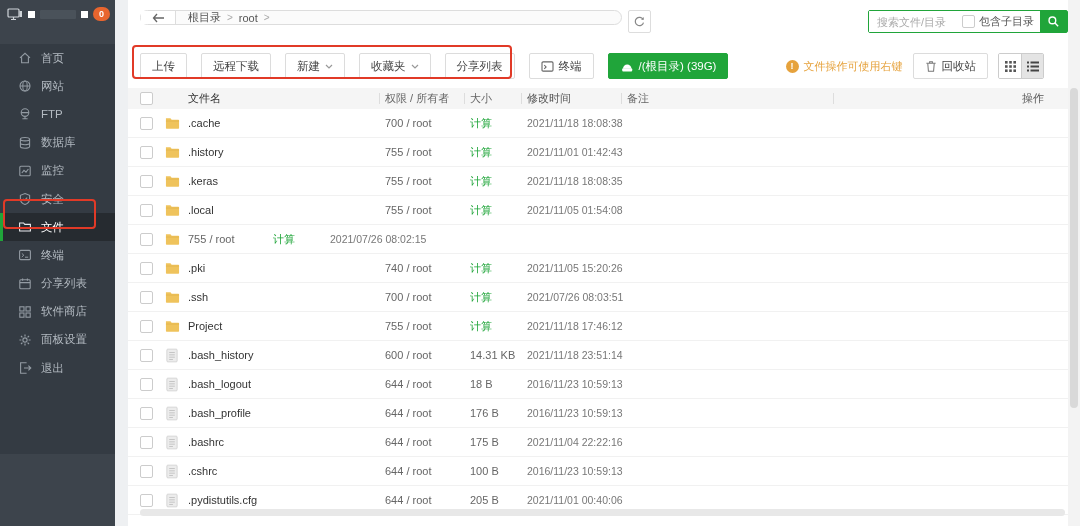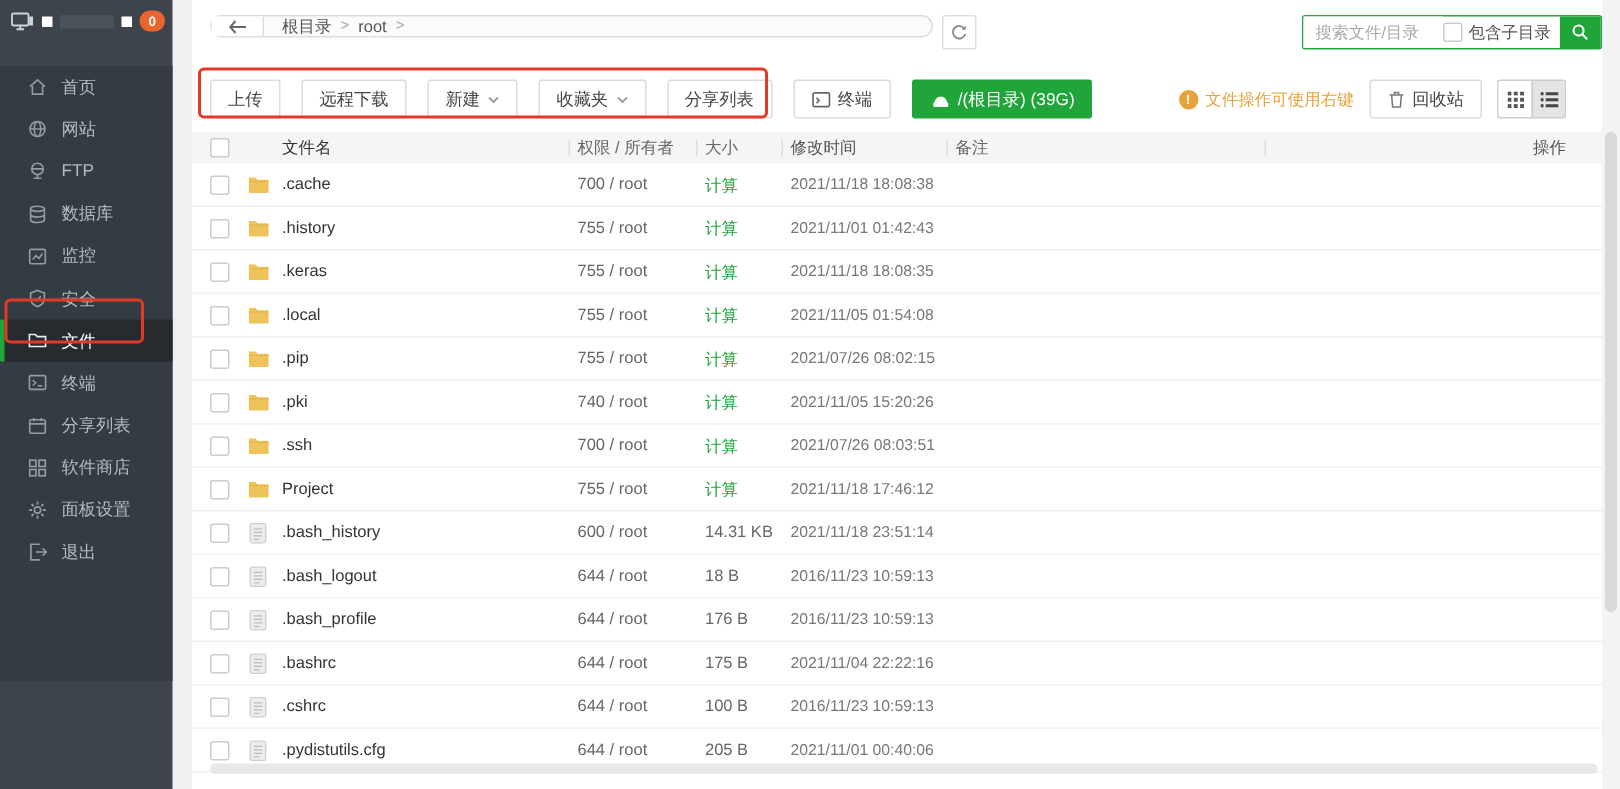--- a/index.html
+++ b/index.html
@@ -67,21 +67,21 @@
   .thead { height:21px; background:#f5f5f5; display:flex; align-items:center;
     padding:0 24px 0 12px; font-size:11px; color:#555; }
   .trow { height:29px; display:flex; align-items:center; padding:0 24px 0 12px;
     border-bottom:1px solid #f1f1f1; font-size:11px; }
   .c-cb { width:25px; flex:none; }
   .c-icon { width:23px; flex:none; display:flex; align-items:center; }
   .c-name { width:197px; flex:none; color:#333; cursor:pointer; }
   .c-perm { width:85px; flex:none; color:#666; }
   .c-size { width:57px; flex:none; color:#666; }
   .c-mtime { width:100px; flex:none; color:#777; font-size:10.5px; }
-  .c-note { width:206px; flex:none; color:#666;margin-left:10px; }
+  .c-note { width:206px; flex:none; color:#666; }
   .c-action { flex:1; text-align:right; color:#555; }
   .thead .hc { position:relative; }
   .thead .hc.div::before { content:''; position:absolute; left:-6px; top:2px; bottom:2px; width:1px; background:#ddd; }
   .thead .c-action::before { content:''; position:absolute; left:0; top:2px; bottom:2px; width:1px; background:#ddd; }
   .lnk-green { color:#20a53a; cursor:pointer; }
   input[type="checkbox"] { appearance:none; width:13px; height:13px; border:1px solid #ccc;
     border-radius:2px; background:#fff; cursor:pointer; vertical-align:middle; }
 
   
   .hscroll { position:absolute; left:140px; width:925px; bottom:10px; height:7px;
@@ -431,21 +431,20 @@
         </div>
 
         <div class="trow">
           <span class="c-cb"><input type="checkbox" style=""></span>
           <span class="c-icon">
             <svg width="15" height="14" viewBox="0 0 16 14">
               <path d="M1 2h4.8L7.1 3.6h7.2c.4 0 .7.3.7.7v8c0 .4-.3.7-.7.7H1.7c-.4 0-.7-.3-.7-.7V2z" fill="#efc35c"></path>
               <path d="M1 4.9h14" stroke="#e3b249" stroke-width="0.8"></path>
             </svg>
           </span>
-          <span class="c-name">.pip</span>
           <span class="c-perm">755 / root</span>
           <span class="c-size lnk-green">计算</span>
           <span class="c-mtime">2021/07/26 08:02:15</span>
           <span class="c-note"></span>
           <span class="c-action"></span>
         </div>
 
         <div class="trow">
           <span class="c-cb"><input type="checkbox" style=""></span>
           <span class="c-icon">

